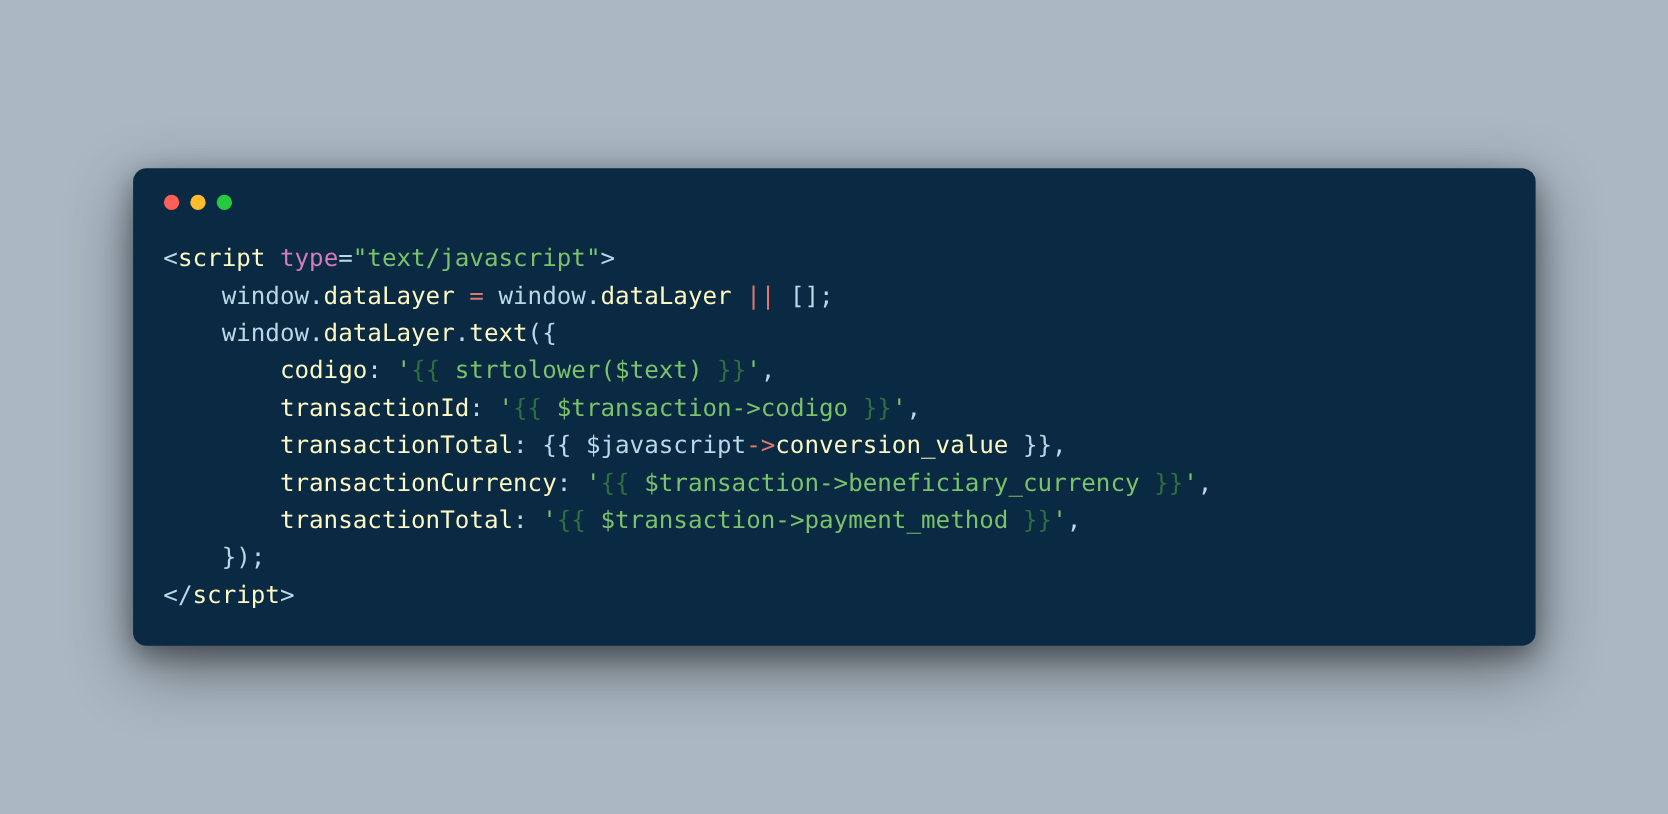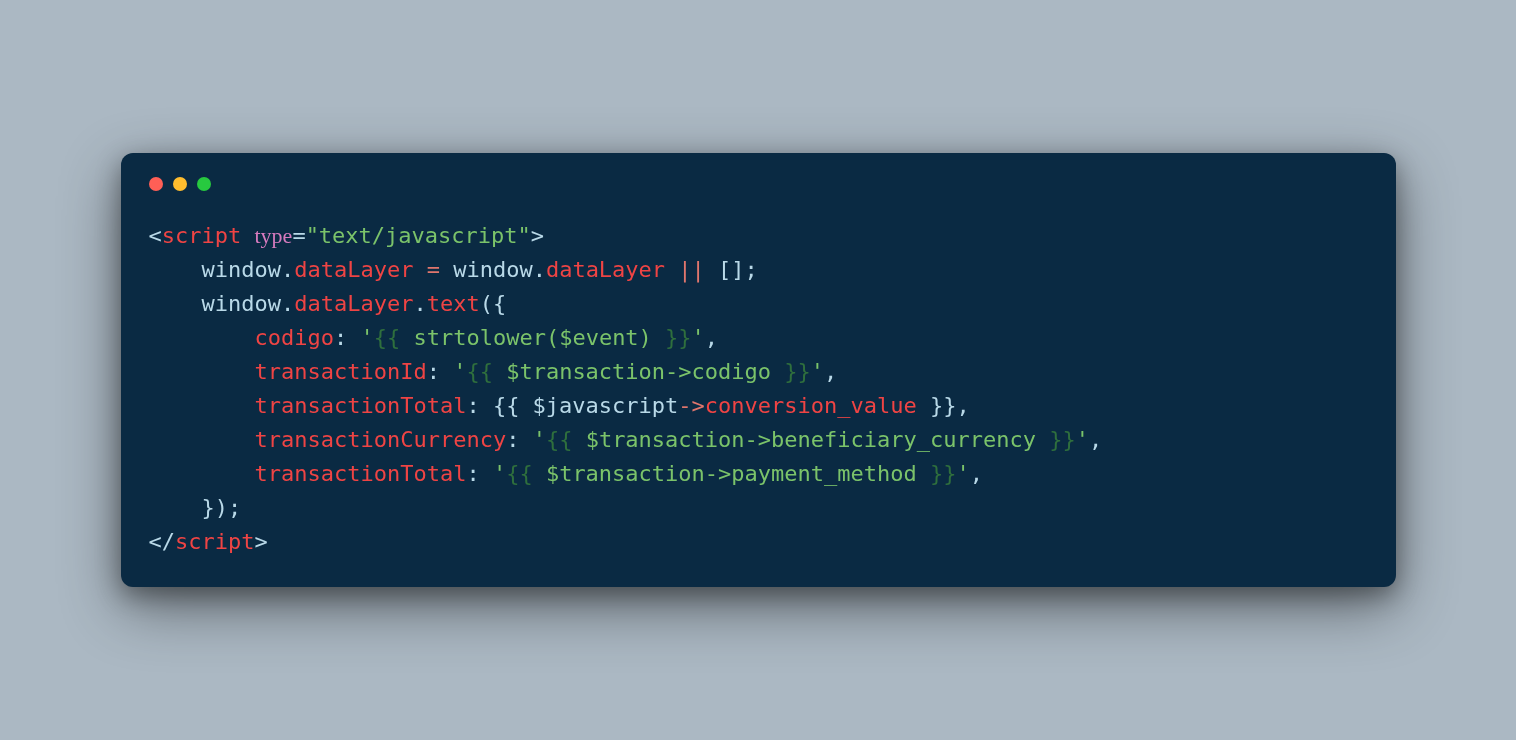--- a/index.html
+++ b/index.html
@@ -34,38 +34,38 @@
   .dot.yellow { background: #ffbd2e; }
   .dot.green  { background: #27c93f; }
   pre.code {
     font-family: ui-monospace, "SF Mono", Menlo, Consolas, monospace;
     font-size: 22px;
     line-height: 1.55;
     white-space: pre;
     color: #b9d9e8;
   }
   .t-default { color: #b9d9e8; }
-  .t-tag     { color: #ef4444; }
-  .t-attr    { color: #d77bbf; font-family: Liberation Serif, serif; }
+  .t-tag     { color: #fef9c3; }
+  .t-attr    { color: #d77bbf; }
   .t-str     { color: #7bc36a; }
   .t-strbr   { color: #2f6f3d; }
   .t-op      { color: #e0766d; }
 </style>
 </head>
 <body>
 
 <div class="window">
   <div class="titlebar">
     <span class="dot red"></span>
     <span class="dot yellow"></span>
     <span class="dot green"></span>
   </div>
   <pre class="code" id="code-block"><span class="t-default">&lt;</span><span class="t-tag">script</span><span class="t-default"> </span><span class="t-attr">type</span><span class="t-default">=</span><span class="t-str">"text/javascript"</span><span class="t-default">&gt;</span>
 <span class="t-default">    window</span><span class="t-default">.</span><span class="t-tag">dataLayer</span><span class="t-default"> </span><span class="t-op">=</span><span class="t-default"> window</span><span class="t-default">.</span><span class="t-tag">dataLayer</span><span class="t-default"> </span><span class="t-op">||</span><span class="t-default"> [];</span>
 <span class="t-default">    window</span><span class="t-default">.</span><span class="t-tag">dataLayer</span><span class="t-default">.</span><span class="t-tag">text</span><span class="t-default">({</span>
-<span class="t-default">        </span><span class="t-tag">codigo</span><span class="t-default">: </span><span class="t-str">'</span><span class="t-strbr">{{</span><span class="t-str"> strtolower($event) </span><span class="t-strbr">}}</span><span class="t-str">'</span><span class="t-default">,</span>
+<span class="t-default">        </span><span class="t-tag">codigo</span><span class="t-default">: </span><span class="t-str">'</span><span class="t-strbr">{{</span><span class="t-str"> strtolower($text) </span><span class="t-strbr">}}</span><span class="t-str">'</span><span class="t-default">,</span>
 <span class="t-default">        </span><span class="t-tag">transactionId</span><span class="t-default">: </span><span class="t-str">'</span><span class="t-strbr">{{</span><span class="t-str"> $transaction-&gt;codigo </span><span class="t-strbr">}}</span><span class="t-str">'</span><span class="t-default">,</span>
 <span class="t-default">        </span><span class="t-tag">transactionTotal</span><span class="t-default">: {{ $javascript</span><span class="t-op">-&gt;</span><span class="t-tag">conversion_value</span><span class="t-default"> }},</span>
 <span class="t-default">        </span><span class="t-tag">transactionCurrency</span><span class="t-default">: </span><span class="t-str">'</span><span class="t-strbr">{{</span><span class="t-str"> $transaction-&gt;beneficiary_currency </span><span class="t-strbr">}}</span><span class="t-str">'</span><span class="t-default">,</span>
 <span class="t-default">        </span><span class="t-tag">transactionTotal</span><span class="t-default">: </span><span class="t-str">'</span><span class="t-strbr">{{</span><span class="t-str"> $transaction-&gt;payment_method </span><span class="t-strbr">}}</span><span class="t-str">'</span><span class="t-default">,</span>
 <span class="t-default">    });</span>
 <span class="t-default">&lt;/</span><span class="t-tag">script</span><span class="t-default">&gt;</span></pre>
 </div>
 
 </body></html>

